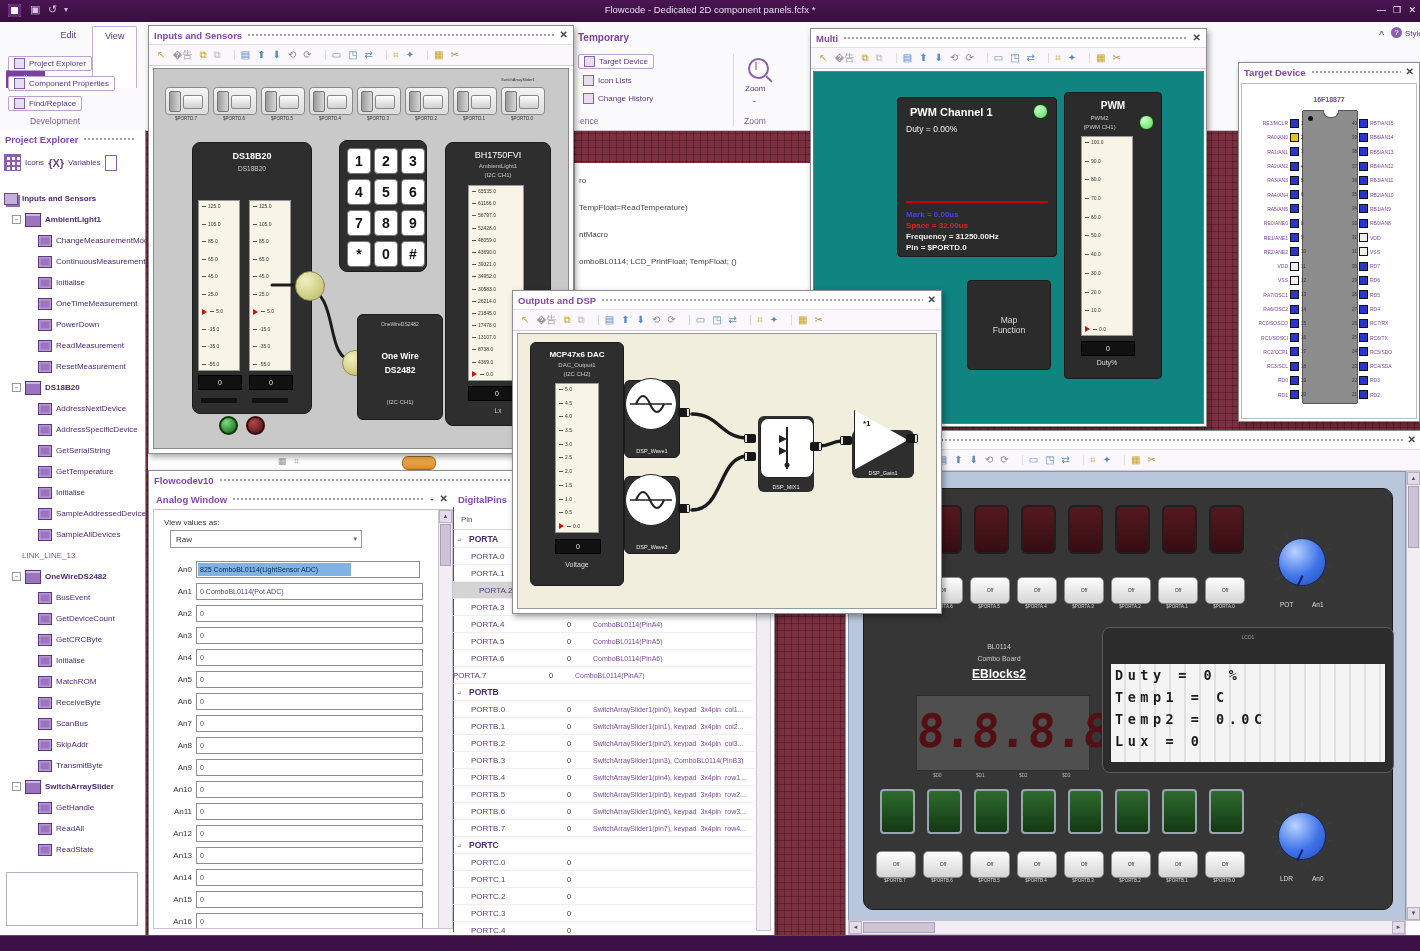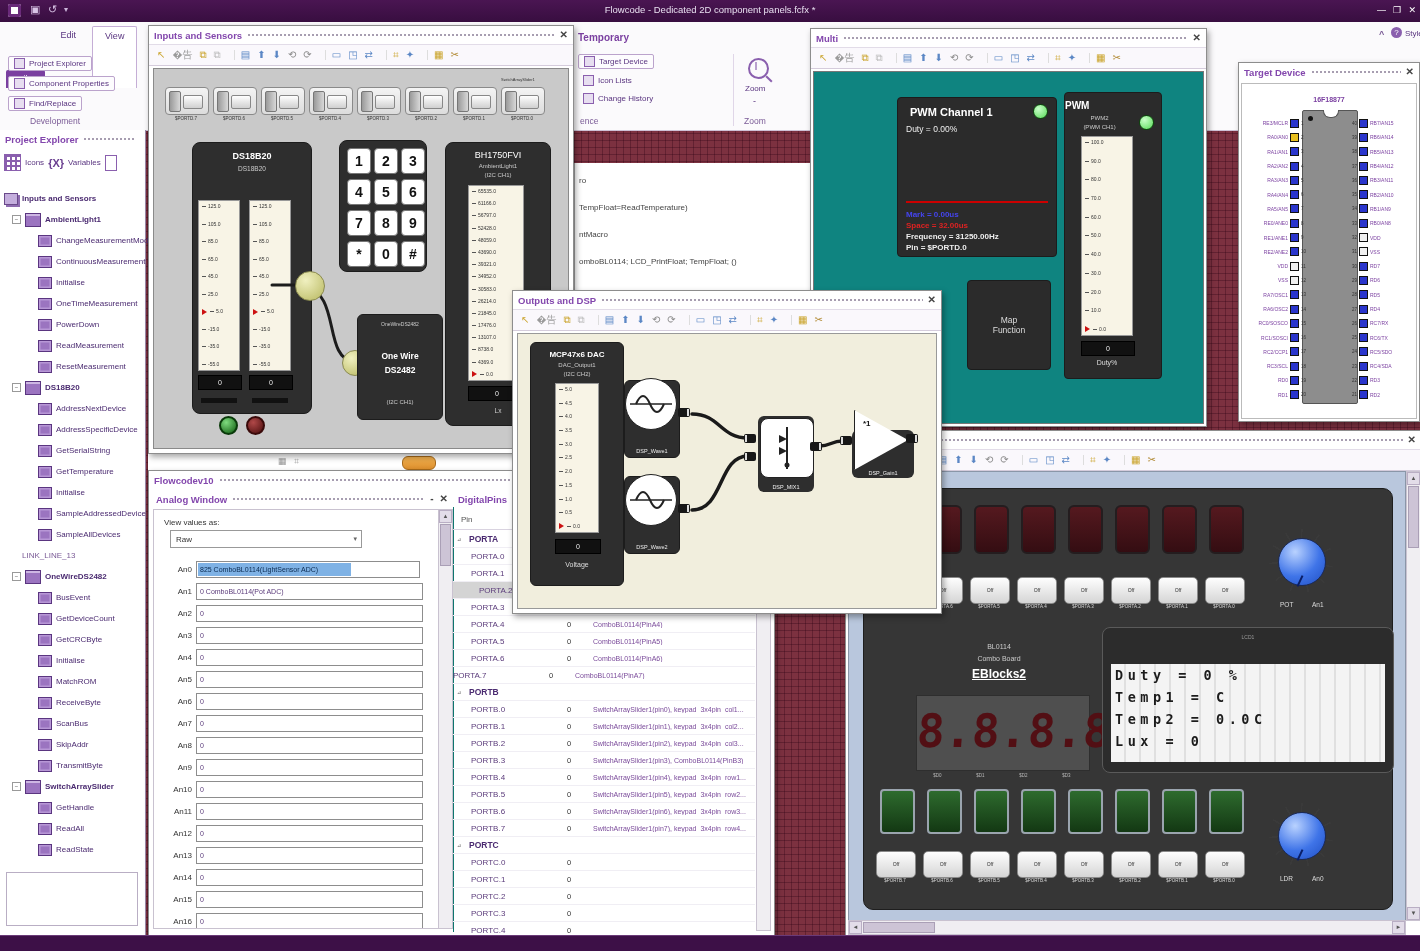--- a/index.html
+++ b/index.html
@@ -325,21 +325,21 @@
       <span class="abs" style="left:8px;top:134px;font-size:8px;color:#eee;font-weight:bold">Frequency = 31250.00Hz</span>
       <span class="abs" style="left:8px;top:145px;font-size:8px;color:#eee;font-weight:bold">Pin = $PORTD.0</span>
     </div>
 
     <div class="darkbox" style="left:153px;top:208px;width:82px;height:88px;border-radius:4px;background:#2b2b2b;display:flex;flex-direction:column;justify-content:center;align-items:center">
       <span style="font-size:8.5px;color:#ddd">Map</span>
       <span style="font-size:8.5px;color:#ddd">Function</span>
     </div>
 
     <div class="darkbox" style="left:250px;top:20px;width:96px;height:285px;border-radius:4px;background:#2b2b2b">
-      <span class="abs" style="left:0;width:100%;text-align:left;top:7px;font-size:10px;font-weight:bold;color:#fff">PWM</span>
+      <span class="abs" style="left:0;width:100%;text-align:center;top:7px;font-size:10px;font-weight:bold;color:#fff">PWM</span>
       <span class="abs" style="left:0;width:72%;text-align:center;top:22px;font-size:6px;color:#ccc">PWM2</span>
       <span class="abs" style="left:0;width:72%;text-align:center;top:31px;font-size:6px;color:#ccc">(PWM CH1)</span>
       <span class="ledround" style="right:7px;top:22px;width:13px;height:13px;background:radial-gradient(circle at 35% 30%,#c9ffc9,#57d957);border:1px solid #0a4a0a"></span>
       <div class="slider" style="left:16px;top:43px;width:52px;height:200px">
           <div class="tick">
             <div class="dash"></div>
             <div class="tl">100.0</div>
           </div>
           <div class="tick">
             <div class="dash"></div>

